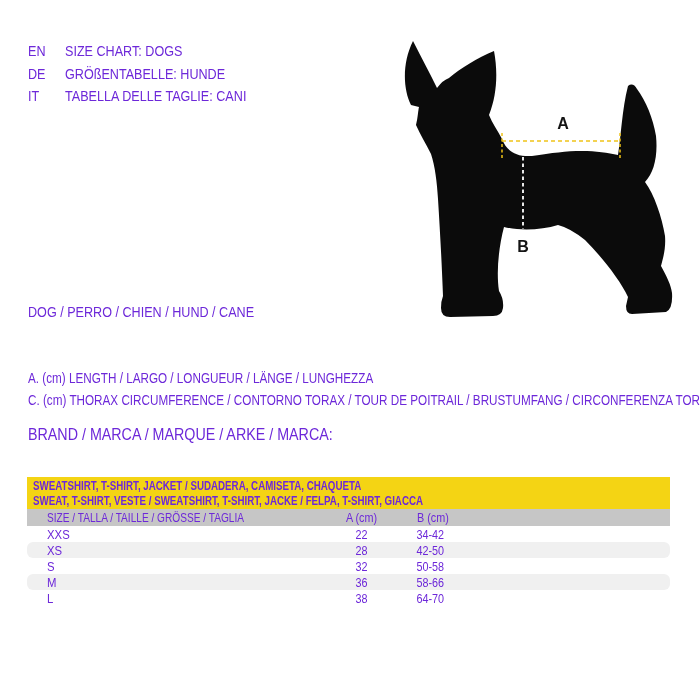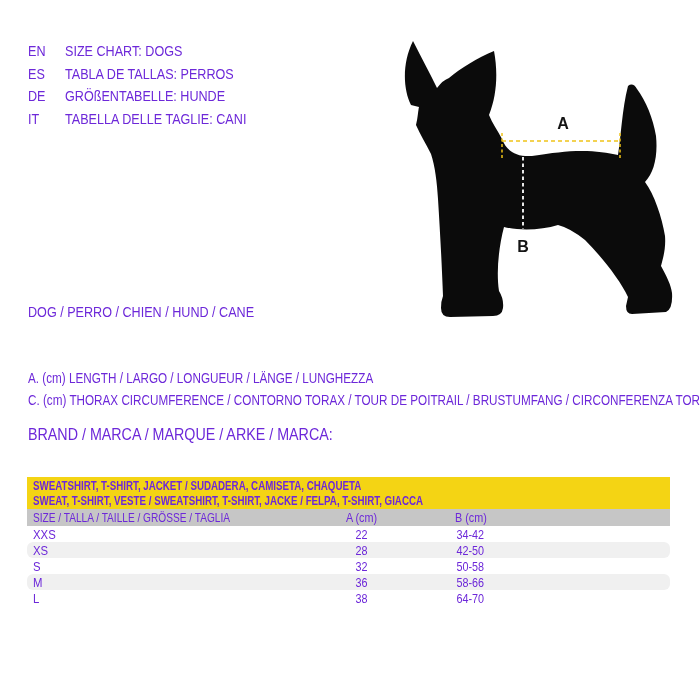--- a/index.html
+++ b/index.html
@@ -25,38 +25,34 @@
   .animal-line { position:absolute; left:28px; top:279px; font-size:15px; line-height:15px; }
   .measures { position:absolute; left:28px; top:342px; font-size:15px; line-height:22.4px; }
   .brand-line { position:absolute; left:28px; top:402px; font-size:17px; line-height:15px; }
 
   
   .size-table { position:absolute; left:27px; top:452px; width:643px; }
   .banner { background:#F4D414; padding:1px 0 1px 6px; font-weight:bold; font-size:13px; line-height:15px; }
   .row { display:flex; align-items:center; height:16px; font-size:13.5px; }
   .row.head { height:17px; background:#C6C6C6; }
   .row.alt { background:#F0F0F0;border-radius:6px; }
-  .c1 { width:44%; padding-left:6px; box-sizing:border-box; text-align:left; }
+  .c1 { width:44%; padding-left:20px; box-sizing:border-box; text-align:left; }
   .c2 { width:16%; text-align:center; }
-  .c3 { width:18%; text-align:center; }
+  .c3 { width:18%; }
   .c4 { width:22%; }
 </style>
 </head>
 <body>
 
 <div class="page">
 
   <div class="lang-list">
     <div class="lrow">
       <span class="lcode">EN</span>
       <span class="t s84">SIZE CHART: DOGS</span>
-    </div>
-    <div class="lrow">
-      <span class="lcode">ES</span>
-      <span class="t s84">TABLA DE TALLAS: PERROS</span>
     </div>
     <div class="lrow">
       <span class="lcode">DE</span>
       <span class="t s84">GRÖßENTABELLE: HUNDE</span>
     </div>
     <div class="lrow">
       <span class="lcode">IT</span>
       <span class="t s84">TABELLA DELLE TAGLIE: CANI</span>
     </div>
   </div>

